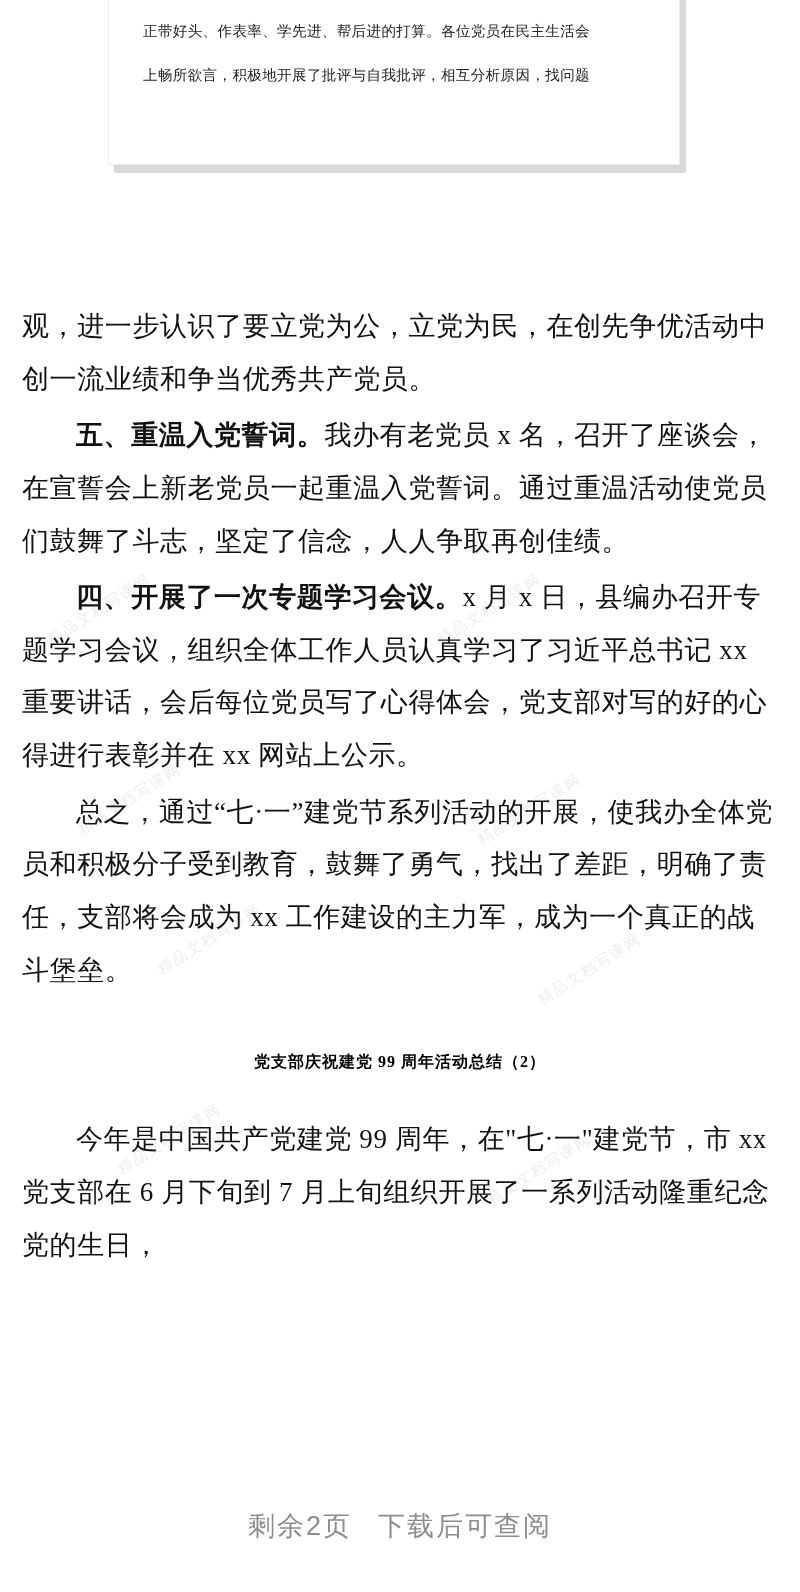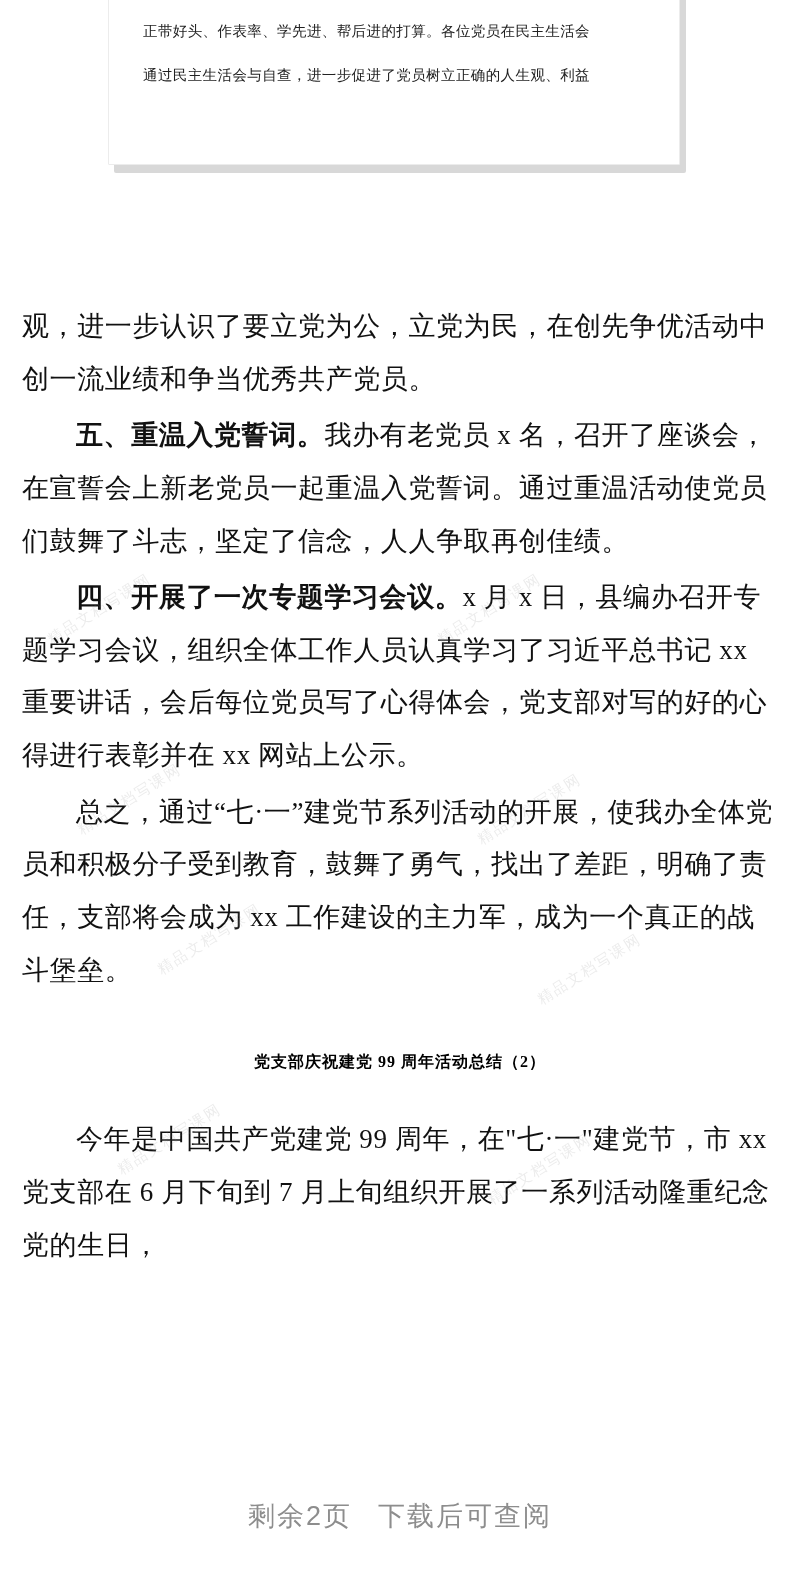--- a/index.html
+++ b/index.html
@@ -104,38 +104,38 @@
   .wm4 { left: 470px; top: 800px; }
   .wm5 { left: 150px; top: 930px; }
   .wm6 { left: 530px; top: 960px; }
   .wm7 { left: 110px; top: 1130px; }
   .wm8 { left: 480px; top: 1160px; }
 
   
   .footer {
     position: absolute;
     left: 0;
-    bottom: 58px;
+    bottom: 48px;
     width: 800px;
     text-align: center;
     color: #8d8d8d;
     font-size: 27px;
     letter-spacing: 2px;
     font-family: "Liberation Sans", "DejaVu Sans", sans-serif;
   }
   .footer .gap { display: inline-block; width: 26px; }
 </style>
 </head>
 <body>
 
 <div class="top-card-wrap">
   <div class="top-card-shadow"></div>
   <div class="top-card">
     <p>正带好头、作表率、学先进、帮后进的打算。各位党员在民主生活会</p>
-    <p>通过民主生活会与自查，进一步促进了党员树立正确的人生观、利益</p>
+    <p>上畅所欲言，积极地开展了批评与自我批评，相互分析原因，找问题</p>
   </div>
 </div>
 
 <div class="doc">
 
   <p>观，进一步认识了要立党为公，立党为民，在创先争优活动中创一流业绩和争当优秀共产党员。</p>
 
 
   <p class="indent"><span class="lead">五、重温入党誓词。</span><span>我办有老党员 x 名，召开了座谈会，在宣誓会上新老党员一起重温入党誓词。通过重温活动使党员们鼓舞了斗志，坚定了信念，人人争取再创佳绩。</span></p>
 

